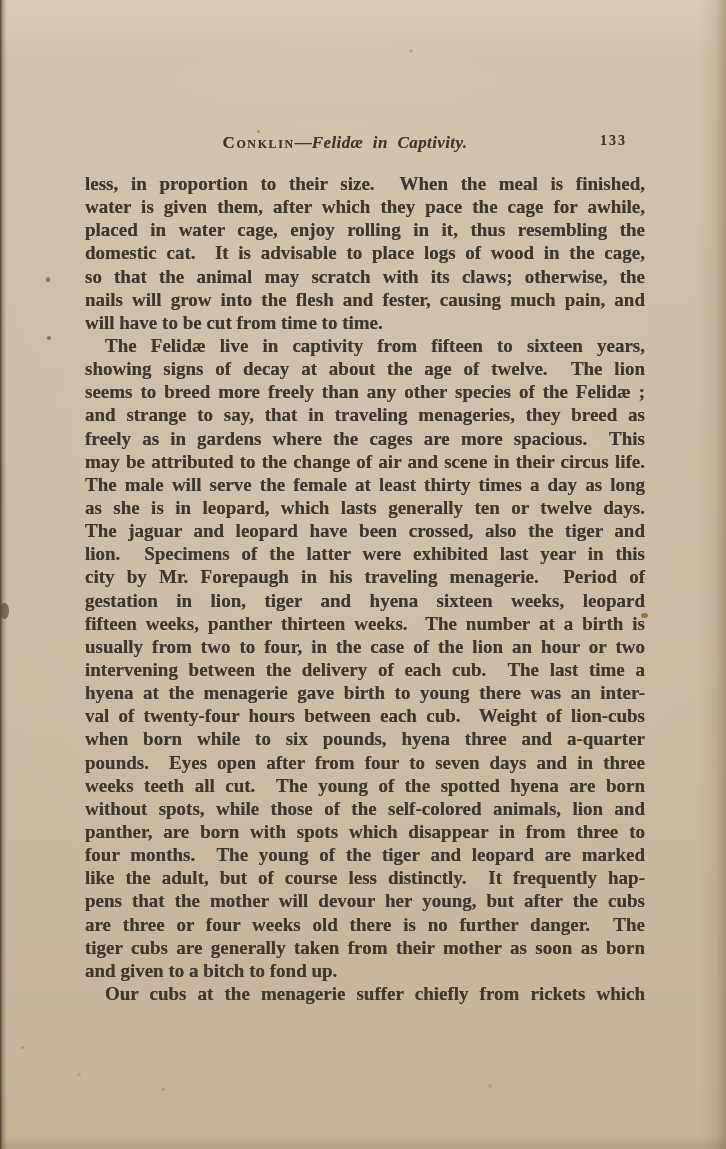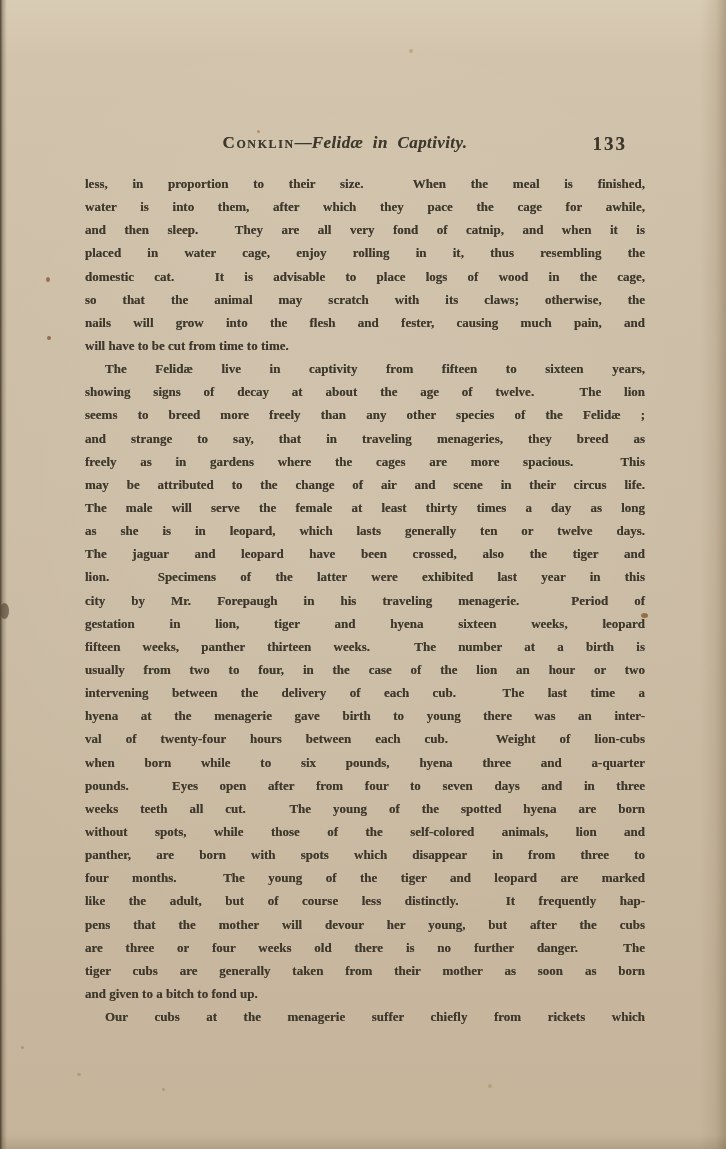--- a/index.html
+++ b/index.html
@@ -56,30 +56,30 @@
   }
   .head-dash { letter-spacing: 0; }
   .head-work {
     font-style: italic;
     word-spacing: 5px;
     letter-spacing: 0.4px;
   }
   .folio {
     position: absolute;
     right: 18px; top: 0;
-    font-size: 19px;
+    font-size: 14px;
     letter-spacing: 2px;
     text-shadow: 0 0 0.6px rgba(62,56,44,0.55);
   }
   .text-block {
     position: absolute;
     left: 85px; top: 172px;
     width: 560px;
     color: #3e382c;
-    font-size: 13px;
+    font-size: 19px;
     line-height: 23.15px;
     text-shadow: 0 0 0.55px rgba(62,56,44,0.6);
   }
   .line {
     text-align: justify;
     text-align-last: justify;
     height: 23.15px;
     overflow: visible;
   }
   .line.flush { text-align-last: left; }
@@ -97,22 +97,21 @@
   <div class="edge-right"></div>
   <div class="edge-bottom"></div>
 
   <header class="running-head">
     <span class="head-title"><span class="head-author">Conklin</span><span class="head-dash">—</span><span class="head-work">Felidæ in Captivity.</span></span>
     <span class="folio">133</span>
   </header>
 
   <main class="text-block" id="text-block">
       <div class="line">less, in proportion to their size.&nbsp; When the meal is finished,</div>
-      <div class="line">water is into them, after which they pace the cage for awhile,</div>
-      <div class="line">and then sleep.&nbsp; They are all very fond of catnip, and when it is</div>
+      <div class="line">water is given them, after which they pace the cage for awhile,</div>
       <div class="line">placed in water cage, enjoy rolling in it, thus resembling the</div>
       <div class="line">domestic cat.&nbsp; It is advisable to place logs of wood in the cage,</div>
       <div class="line">so that the animal may scratch with its claws; otherwise, the</div>
       <div class="line">nails will grow into the flesh and fester, causing much pain, and</div>
       <div class="line flush">will have to be cut from time to time.</div>
       <div class="line indent">The Felidæ live in captivity from fifteen to sixteen years,</div>
       <div class="line">showing signs of decay at about the age of twelve.&nbsp; The lion</div>
       <div class="line">seems to breed more freely than any other species of the Felidæ&nbsp;;</div>
       <div class="line">and strange to say, that in traveling menageries, they breed as</div>
       <div class="line">freely as in gardens where the cages are more spacious.&nbsp; This</div>

